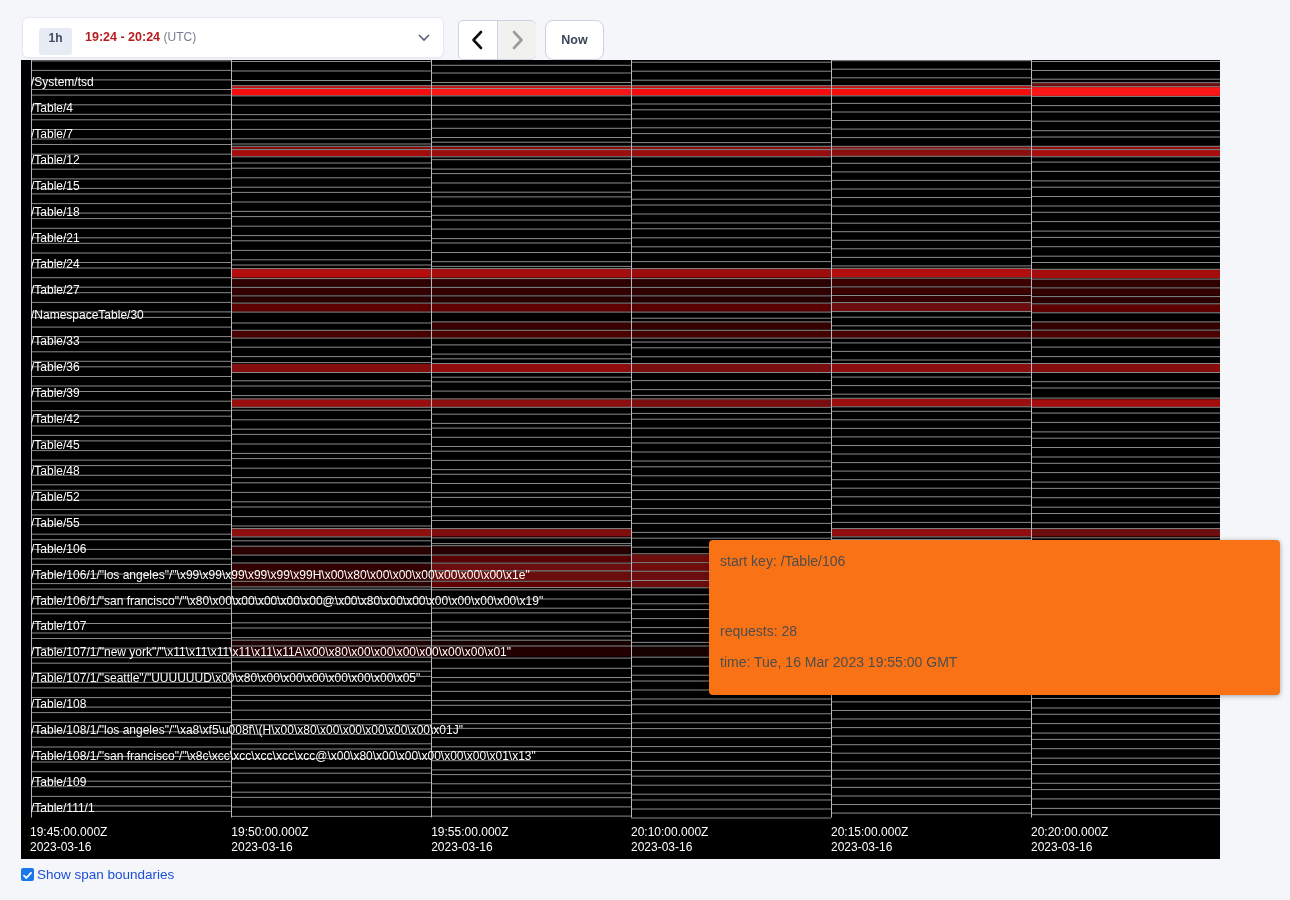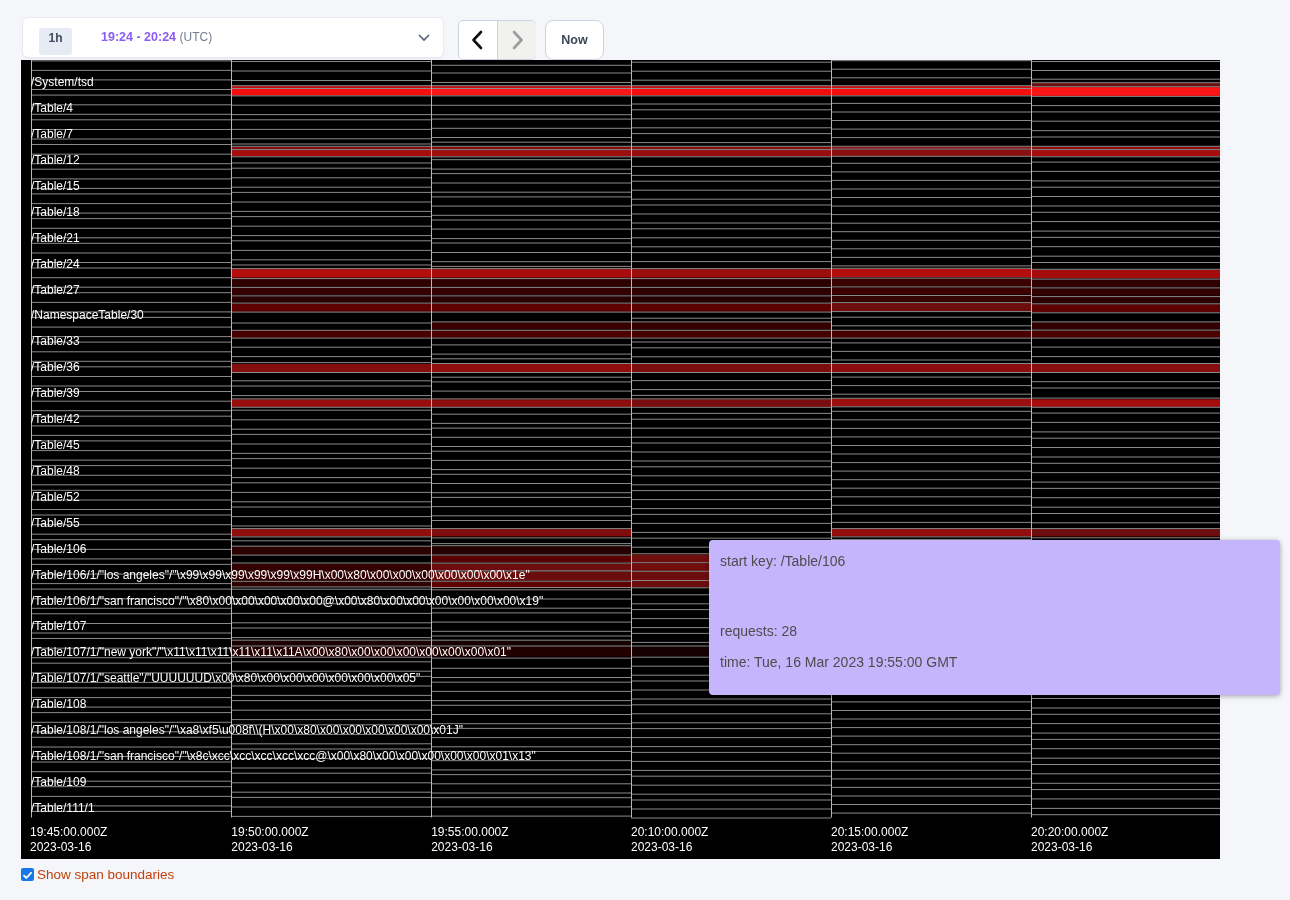--- a/index.html
+++ b/index.html
@@ -2,36 +2,36 @@
 <html><head>
 <meta charset="utf-8">
 <style>
   html,body { margin:0; padding:0; width:1290px; height:900px; background:#f4f6fa;
     font-family:"Liberation Sans",sans-serif; overflow:hidden; position:relative; -webkit-font-smoothing:antialiased; }
   .sel { position:absolute; left:22px; top:17px; width:420px; height:39px; background:#fff;
     border:1px solid #e6e9f0; border-radius:6px; box-shadow:0 1px 2px rgba(50,60,90,.06); }
   .badge { position:absolute; left:16px; top:10px; width:33px; height:27px; background:#e7ebf3;
     border-radius:3px; font-size:12px; font-weight:bold; color:#3f4b5f; text-align:center; line-height:20px; }
   .trange { position:absolute; left:62px; top:0; height:39px; line-height:39px; font-size:12.5px; }
-  .trange b { color:#8b5cf6; font-weight:bold;margin-left:16px; }
+  .trange b { color:#b91c1c; font-weight:bold; }
   .trange span { color:#73808f; font-size:12px; }
   .chev { position:absolute; right:13px; top:16px; }
   .grp { position:absolute; left:458px; top:20px; width:76px; height:38px; border:1px solid #ccd3e0;
     border-radius:5px; background:#fff; }
   .grp .half { position:absolute; top:0; width:38px; height:38px; }
   .grp .r { left:38px; background:#f1f1ef; border-left:1px solid #ccd3e0; border-radius:0 5px 5px 0; }
   .nowb { position:absolute; left:545px; top:20px; width:57px; height:38px; border:1px solid #ccd3e0;
     border-radius:8px; background:#fff; color:#3c4658; font-size:12.5px; font-weight:bold;
     text-align:center; line-height:38px; }
-  .tip { position:absolute; left:709px; top:540px; width:571px; height:155px; background:#c4b5fd;
+  .tip { position:absolute; left:709px; top:540px; width:571px; height:155px; background:#f97316;
     border-radius:4px; box-shadow:0 1px 5px rgba(0,0,0,.35); z-index:5; }
   .tip div { position:absolute; left:11px; font-size:14px; color:#4d4d4d; white-space:nowrap; }
   .cbrow { position:absolute; left:21px; top:868px; height:14px; }
   .cbx { position:absolute; left:0; top:0; width:13px; height:13px; background:#1978e8; border-radius:2px; }
-  .cbl { position:absolute; left:16px; top:0px; font-size:13.5px; color:#c2410c; line-height:14px; white-space:nowrap; }
+  .cbl { position:absolute; left:16px; top:0px; font-size:13.5px; color:#1d4ed8; line-height:14px; white-space:nowrap; }
 </style>
 </head>
 <body>
   <div class="sel">
     <div class="badge">1h</div>
     <div class="trange"><b>19:24 - 20:24</b> <span>(UTC)</span></div>
     <svg class="chev" width="12" height="8" viewBox="0 0 12 8">
       <path d="M1.5 1.5 L6 6 L10.5 1.5" stroke="#5a6474" stroke-width="1.7" fill="none" stroke-linecap="round"></path>
     </svg>
   </div>

